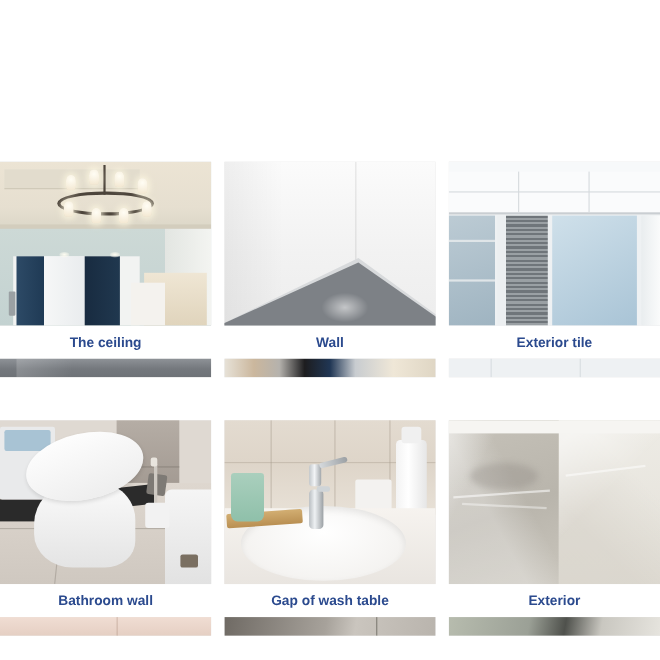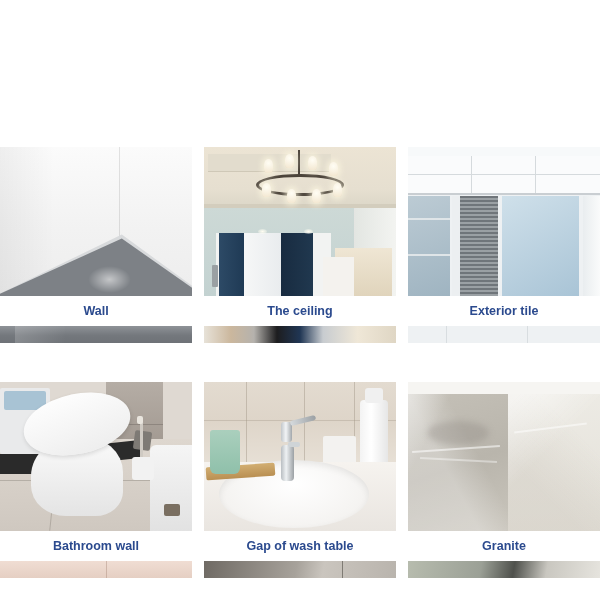--- a/index.html
+++ b/index.html
@@ -450,33 +450,20 @@
   .strip-extwall::before { content:""; position:absolute; left:20%; top:0; bottom:0; width:1px; background:#d8dde0; }
   .strip-extwall::after  { content:""; position:absolute; left:62%; top:0; bottom:0; width:1px; background:#d8dde0; }
 </style>
 </head>
 <body>
 
 <div class="page">
 
 
   <div class="grid">
-
-    <div class="cell">
-      <div class="thumb">
-        <div class="art-wall">
-          <div class="wall-shade"></div>
-          <div class="corner-line"></div>
-          <div class="baseboard"></div>
-          <div class="floor"></div>
-          <div class="floor-sheen"></div>
-        </div>
-      </div>
-      <div class="caption">Wall</div>
-    </div>
 
     <div class="cell">
       <div class="thumb">
         <div class="art-ceiling">
           <div class="wall-left"></div>
           <div class="wall-right"></div>
           <div class="window"></div>
           <div class="sheer"></div>
           <div class="curtain-l"></div>
           <div class="curtain-r"></div>
@@ -498,20 +485,33 @@
           <div class="bulb bf"></div>
           <div class="bulb bg"></div>
           <div class="bulb bh"></div>
         </div>
       </div>
       <div class="caption">The ceiling</div>
     </div>
 
     <div class="cell">
       <div class="thumb">
+        <div class="art-wall">
+          <div class="wall-shade"></div>
+          <div class="corner-line"></div>
+          <div class="baseboard"></div>
+          <div class="floor"></div>
+          <div class="floor-sheen"></div>
+        </div>
+      </div>
+      <div class="caption">Wall</div>
+    </div>
+
+    <div class="cell">
+      <div class="thumb">
         <div class="art-ext">
           <div class="sky"></div>
           <div class="panel-band"></div>
           <div class="seam-h"></div>
           <div class="glass-left">
             <div class="mul" style="top:22%"></div>
             <div class="mul" style="top:58%"></div>
           </div>
           <div class="col-mid"></div>
           <div class="louver"></div>
@@ -595,21 +595,21 @@
         <div class="art-granite">
           <div class="slab-l"></div>
           <div class="slab-r"></div>
           <div class="blotch"></div>
           <div class="vein v1"></div>
           <div class="vein v2"></div>
           <div class="vein v3"></div>
           <div class="top-strip"></div>
         </div>
       </div>
-      <div class="caption">Granite</div>
+      <div class="caption">Exterior</div>
     </div>
 
     <div class="cell">
       <div class="thumb thumb-strip">
         <div class="strip-pink"></div>
       </div>
     </div>
     <div class="cell">
       <div class="thumb thumb-strip">
         <div class="strip-grey"></div>

